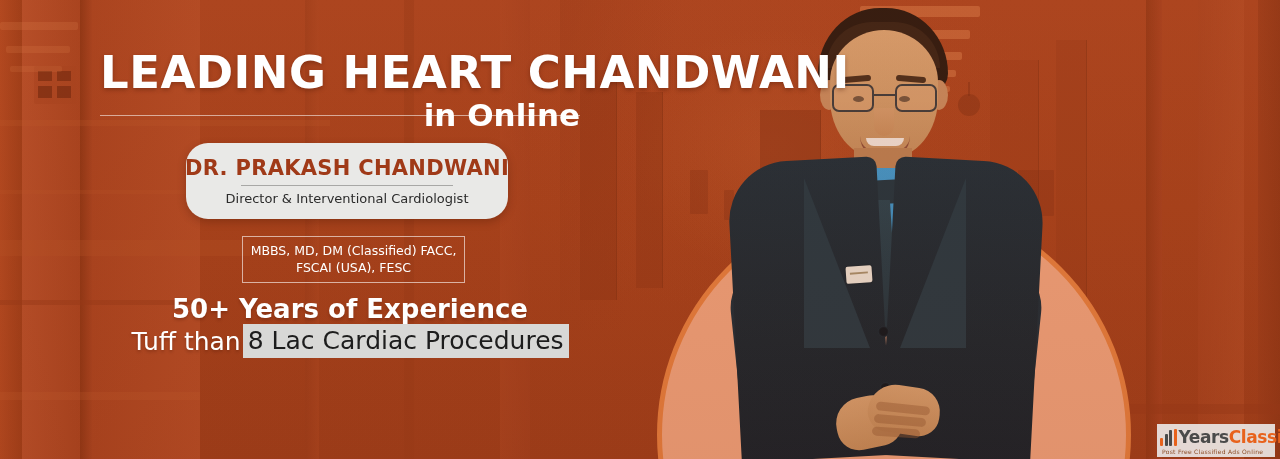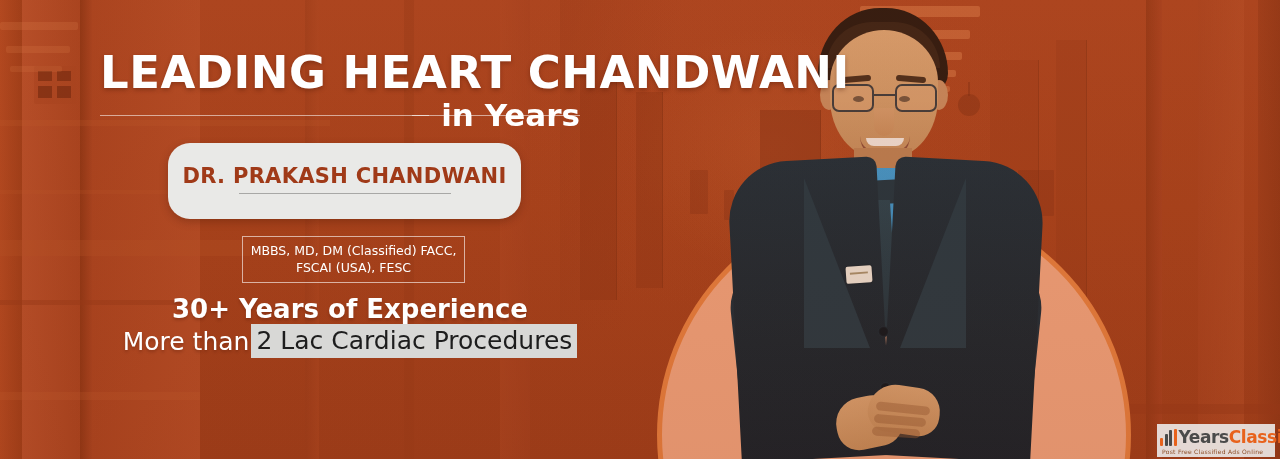--- a/index.html
+++ b/index.html
@@ -357,22 +357,22 @@
   }
   .rule-right {
     position: absolute;
     left: 412px; top: 115px;
     width: 168px; height: 1px;
     background: rgba(255,255,255,0.55);
   }
 
   .name-card {
     position: absolute;
-    left: 168px; top: 143px;
-    width: 353px; height: 76px;
+    left: 186px; top: 143px;
+    width: 322px; height: 76px;
     background: #e9e9e7;
     border-radius: 22px;
     box-shadow: 0 3px 8px rgba(60,18,4,.28);
     display: flex;
     flex-direction: column;
     align-items: center;
     justify-content: center;
   }
   .name-card .dr-name {
     font-size: 21px;
@@ -582,36 +582,37 @@
     <div class="finger f2"></div>
     <div class="finger f3"></div>
   </div>
 
   <div class="tint"></div>
 
   <div class="headline">LEADING HEART CHANDWANI</div>
 
   <div class="sub-row">
     <div class="rule"></div>
-    <div class="sub-city">in Years</div>
+    <div class="sub-city">in Online</div>
   </div>
   <div class="rule-right"></div>
 
   <div class="name-card">
     <div class="dr-name">DR. PRAKASH CHANDWANI</div>
     <div class="divider"></div>
+    <div class="dr-role">Director &amp; Interventional Cardiologist</div>
   </div>
 
   <div class="quals">MBBS, MD, DM (Classified) FACC, FSCAI (USA), FESC</div>
 
-  <div class="exp">30+ Years of Experience</div>
+  <div class="exp">50+ Years of Experience</div>
 
   <div class="proc-row">
-    <span class="proc-pre">More than</span>
-    <span class="proc-hl">2 Lac Cardiac Procedures</span>
+    <span class="proc-pre">Tuff than</span>
+    <span class="proc-hl">8 Lac Cardiac Procedures</span>
   </div>
 
   <div class="logo">
     <div class="logo-main">
       <div class="logo-bars">
         <span class="lb1"></span>
           <span class="lb2"></span>
           <span class="lb3"></span>
           <span class="lb4"></span>
       </div>

